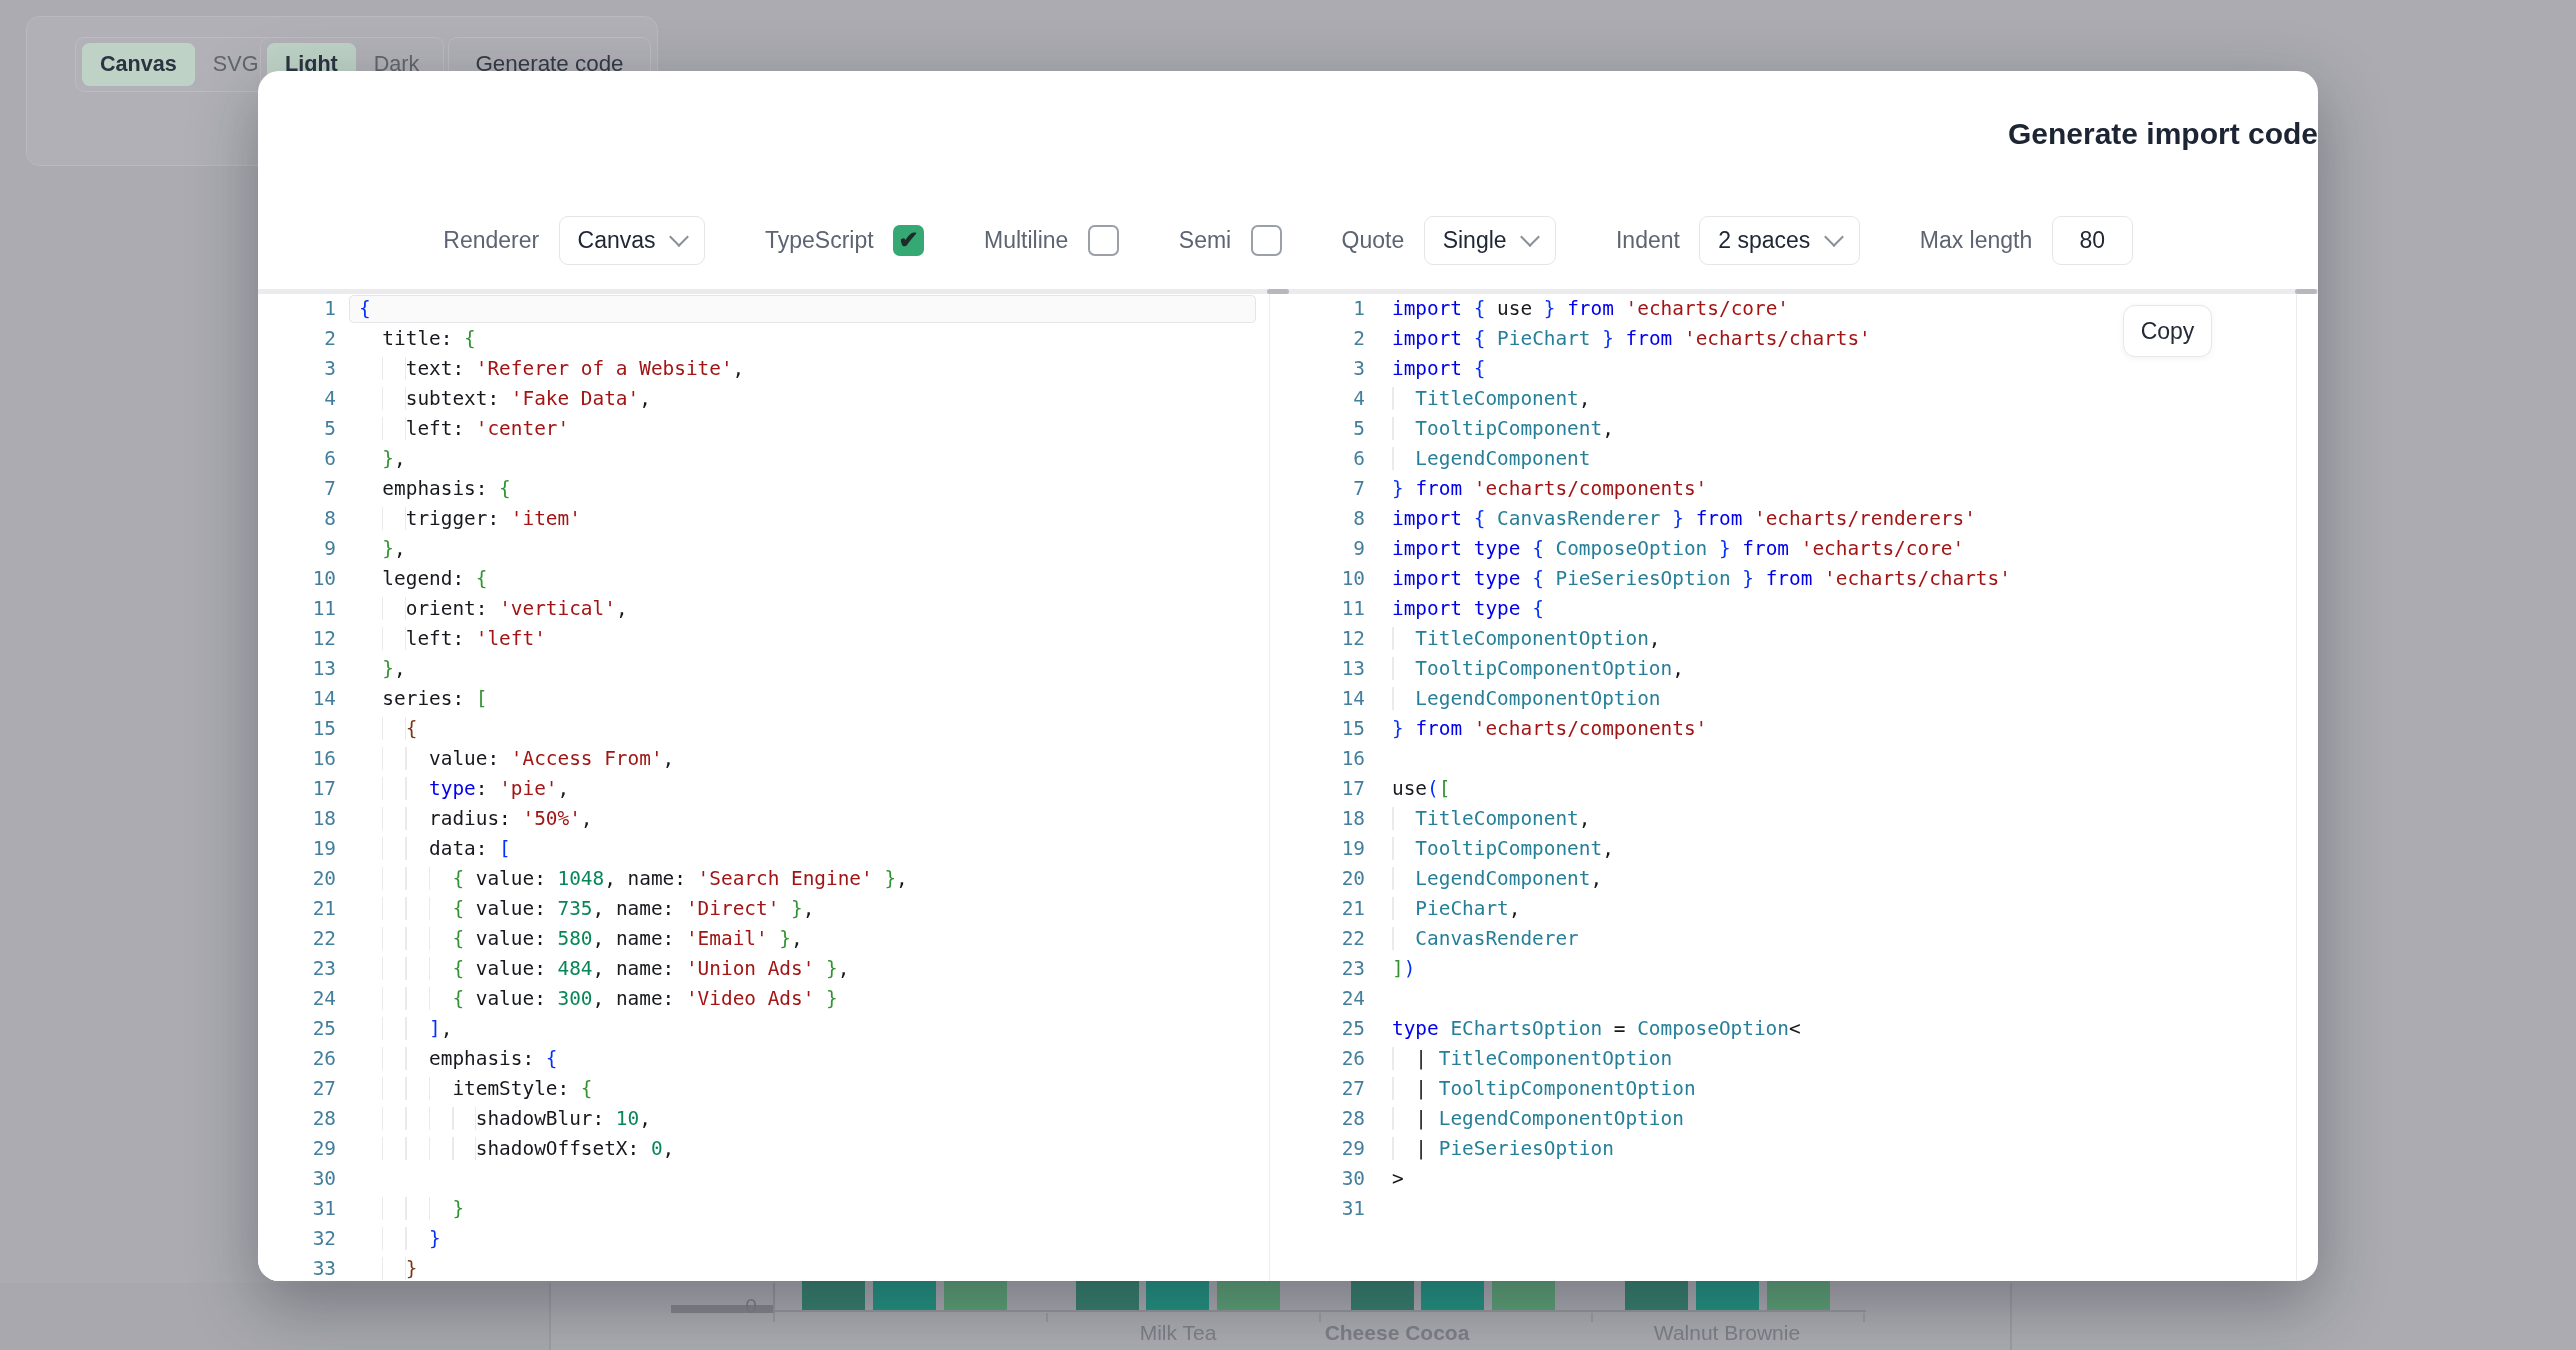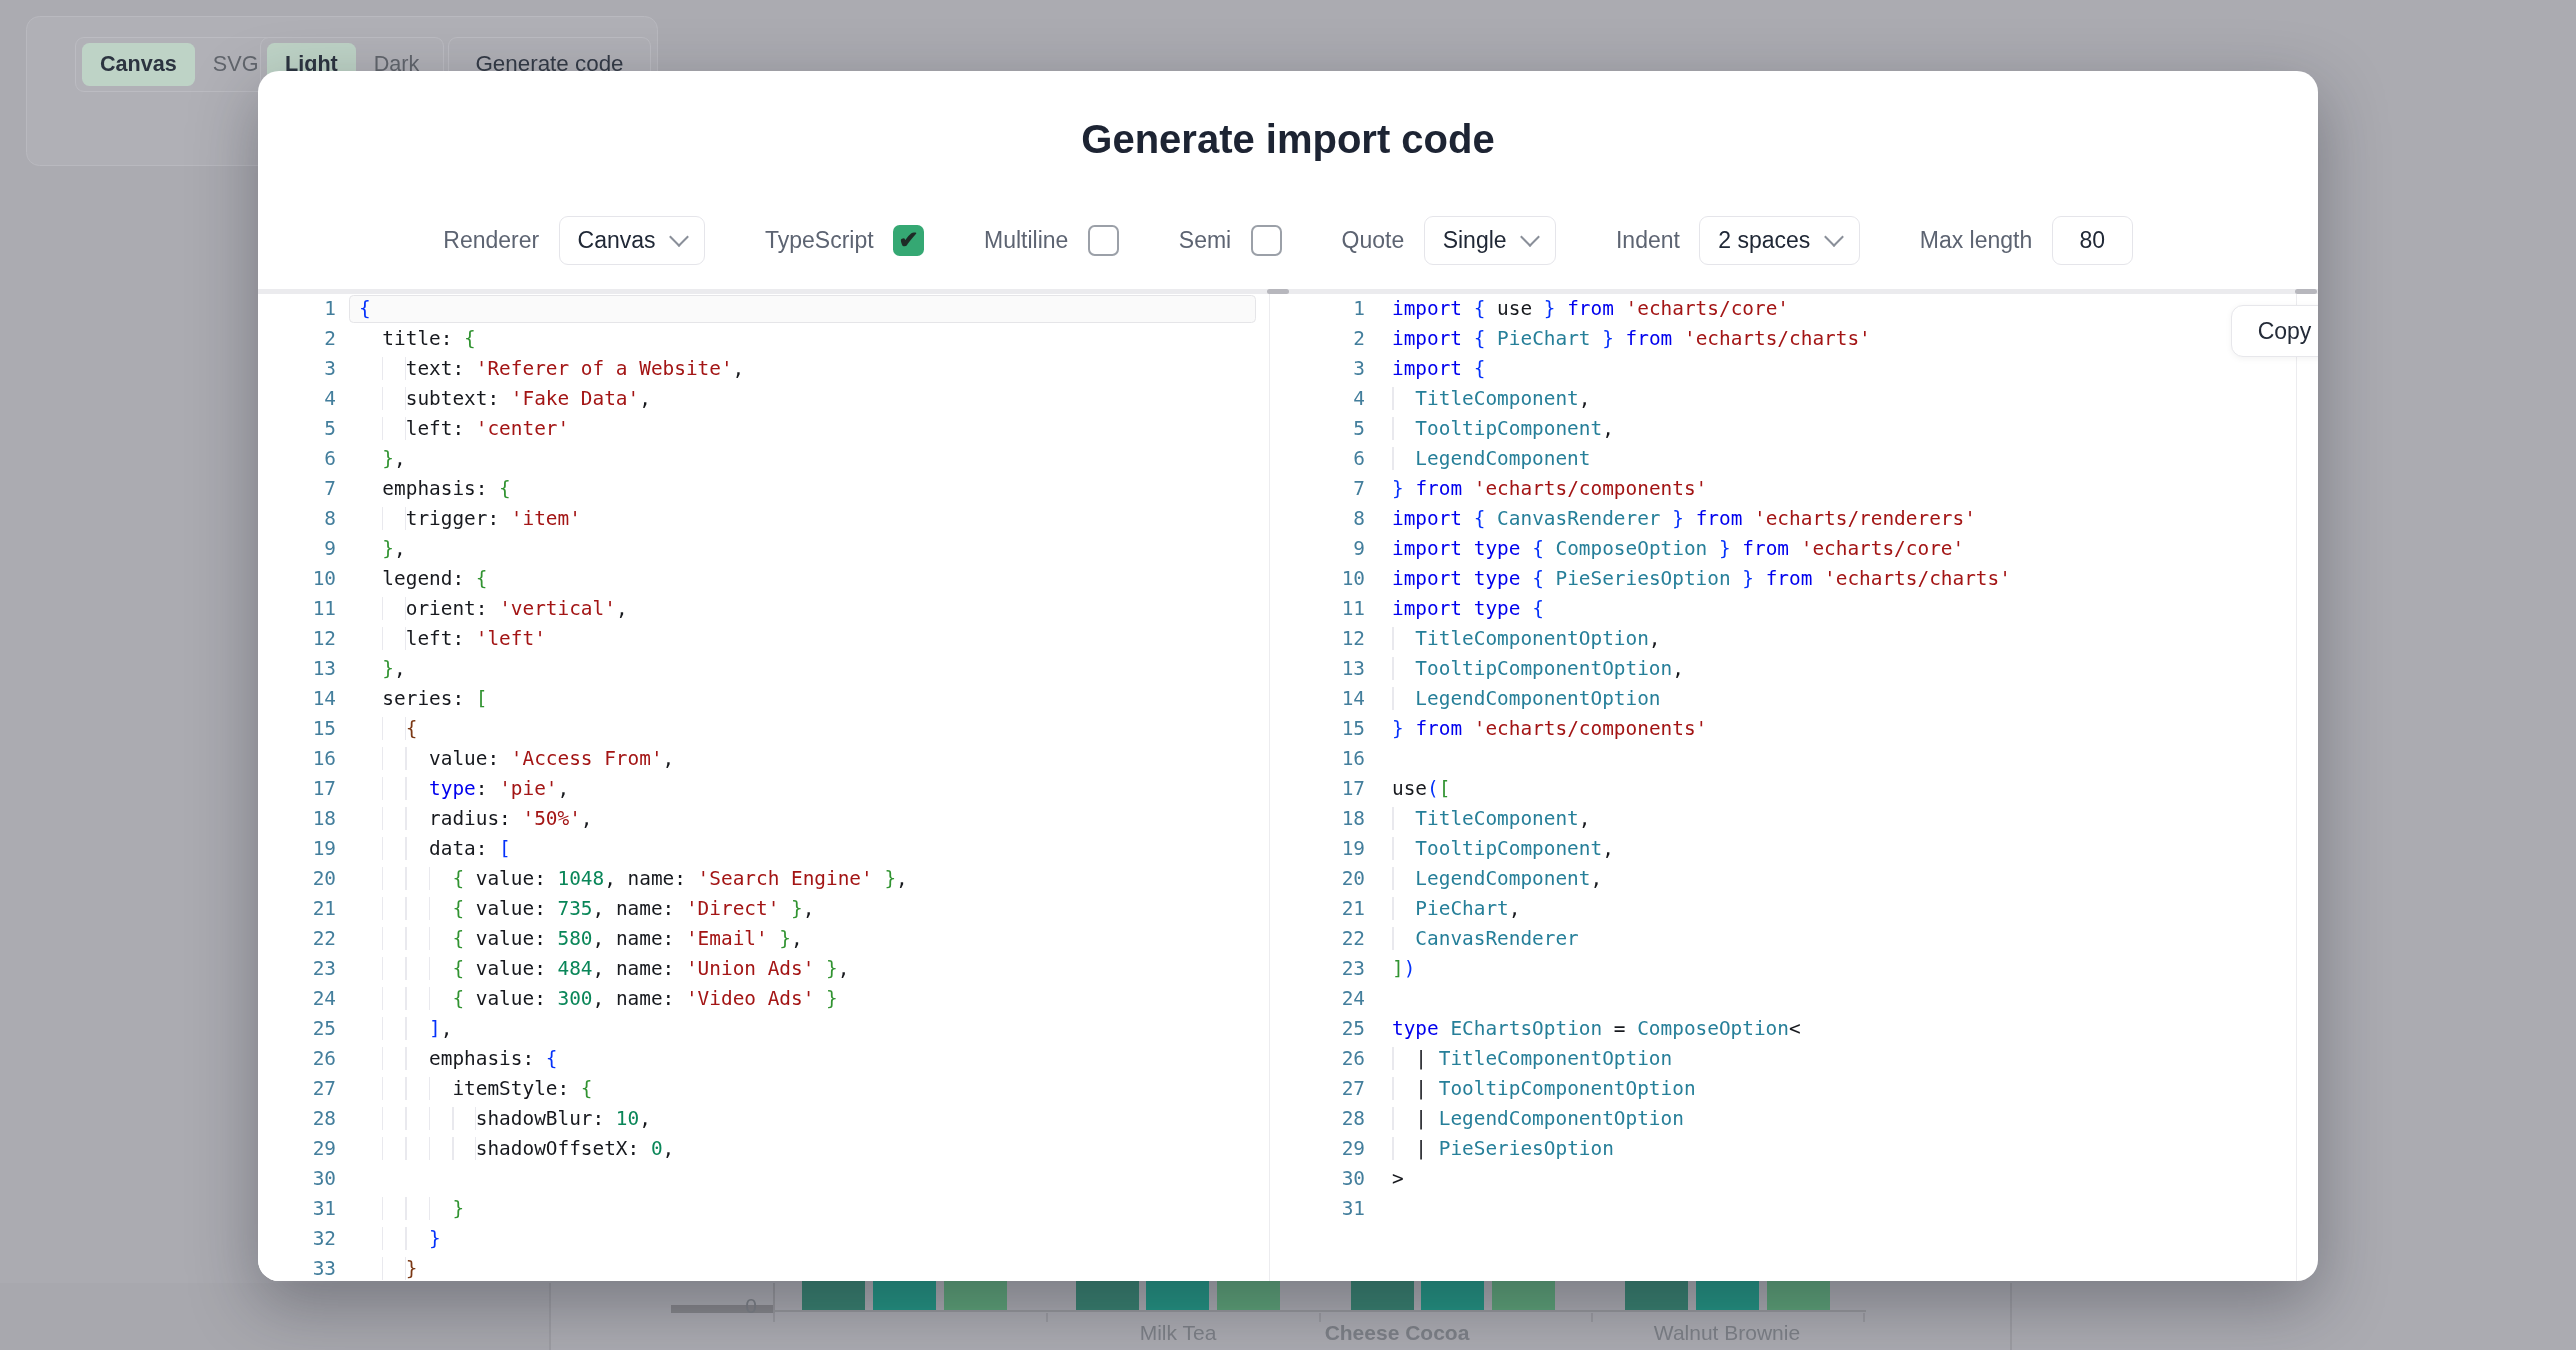--- a/index.html
+++ b/index.html
@@ -26,22 +26,22 @@
   .axis-thumb{position:absolute;left:671px;top:1305px;width:102px;height:8.2px;background:#86868b;}
   .tick{position:absolute;top:1313px;width:1.5px;height:9px;background:#9b9ba1;}
   .zero-label{position:absolute;left:697px;top:1294px;width:60px;text-align:right;
               font-size:21px;color:#7d8087;}
   .bar{position:absolute;top:1261px;width:63px;height:49px;}
   .cat-label{position:absolute;top:1321px;width:298px;text-align:center;font-size:21px;color:#7d8087;}
 
   
   .modal{position:absolute;left:258px;top:71px;width:2060px;height:1210px;background:#fff;
          border-radius:21px;box-shadow:0 22.4px 67px rgba(25,28,40,.35);overflow:hidden;}
-  .modal-title{position:absolute;top:46px;left:0;right:0;text-align:center;
-               font-size:40px;font-weight:600;color:#1d2433;}
+  .modal-title{position:absolute;top:46px;left:0;right:0;text-align:right;
+               font-size:30px;font-weight:600;color:#1d2433;}
 
   .toolbar{position:absolute;top:143px;left:0;right:0;height:52px;display:flex;
            align-items:center;justify-content:center;gap:20px;}
   .tgroup{display:flex;align-items:center;gap:19.4px;margin:0 20px;}
   .tlabel{font-size:23px;color:#5d6472;}
   .tselect{display:flex;align-items:center;gap:16.4px;height:49px;padding:0 18px;
            border:1.5px solid #e5e5ea;border-radius:9px;background:#fff;font-size:23px;
            color:#202836;box-sizing:border-box;}
   .chev{width:12px;height:12px;border-right:2.2px solid #8a8f99;border-bottom:2.2px solid #8a8f99;
         transform:rotate(45deg);margin-top:-6px;}
@@ -65,21 +65,21 @@
   .panel.right .ln{width:95px;}
   .lc{white-space:pre;position:relative;z-index:1;}
   .panel.left .lc{padding-left:23px;}
   .panel.right .lc{padding-left:27px;}
   .line.active::before{content:"";position:absolute;left:91px;right:13.4px;top:0.7px;bottom:0.7px;
         background:#fafafa;border:1.5px solid #e5e5e8;border-radius:4.5px;z-index:0;}
   .ind{background-image:repeating-linear-gradient(to right,#e9e9ee 0,#e9e9ee 1.5px,transparent 1.5px,transparent 2ch);}
   .p{color:#17191e;} .s{color:#a31515;} .n{color:#098658;} .k{color:#0000ee;}
   .t{color:#267f99;} .b1{color:#0431fa;} .b2{color:#319331;} .b3{color:#7b3814;}
 
-  .copy-btn{position:absolute;top:234px;left:1973px;width:107px;height:52px;background:#fff;
+  .copy-btn{position:absolute;top:234px;left:1865px;width:89px;height:52px;background:#fff;
             border:1.5px solid #e7e7eb;border-radius:12px;display:flex;align-items:center;
             justify-content:center;font-size:23px;color:#242b38;box-sizing:border-box;
             box-shadow:0 1.5px 6px rgba(0,0,0,.05);}
 </style>
 </head>
 <body>
 
 <div class="screen">
 
   <div class="bg-left-strip"></div>

